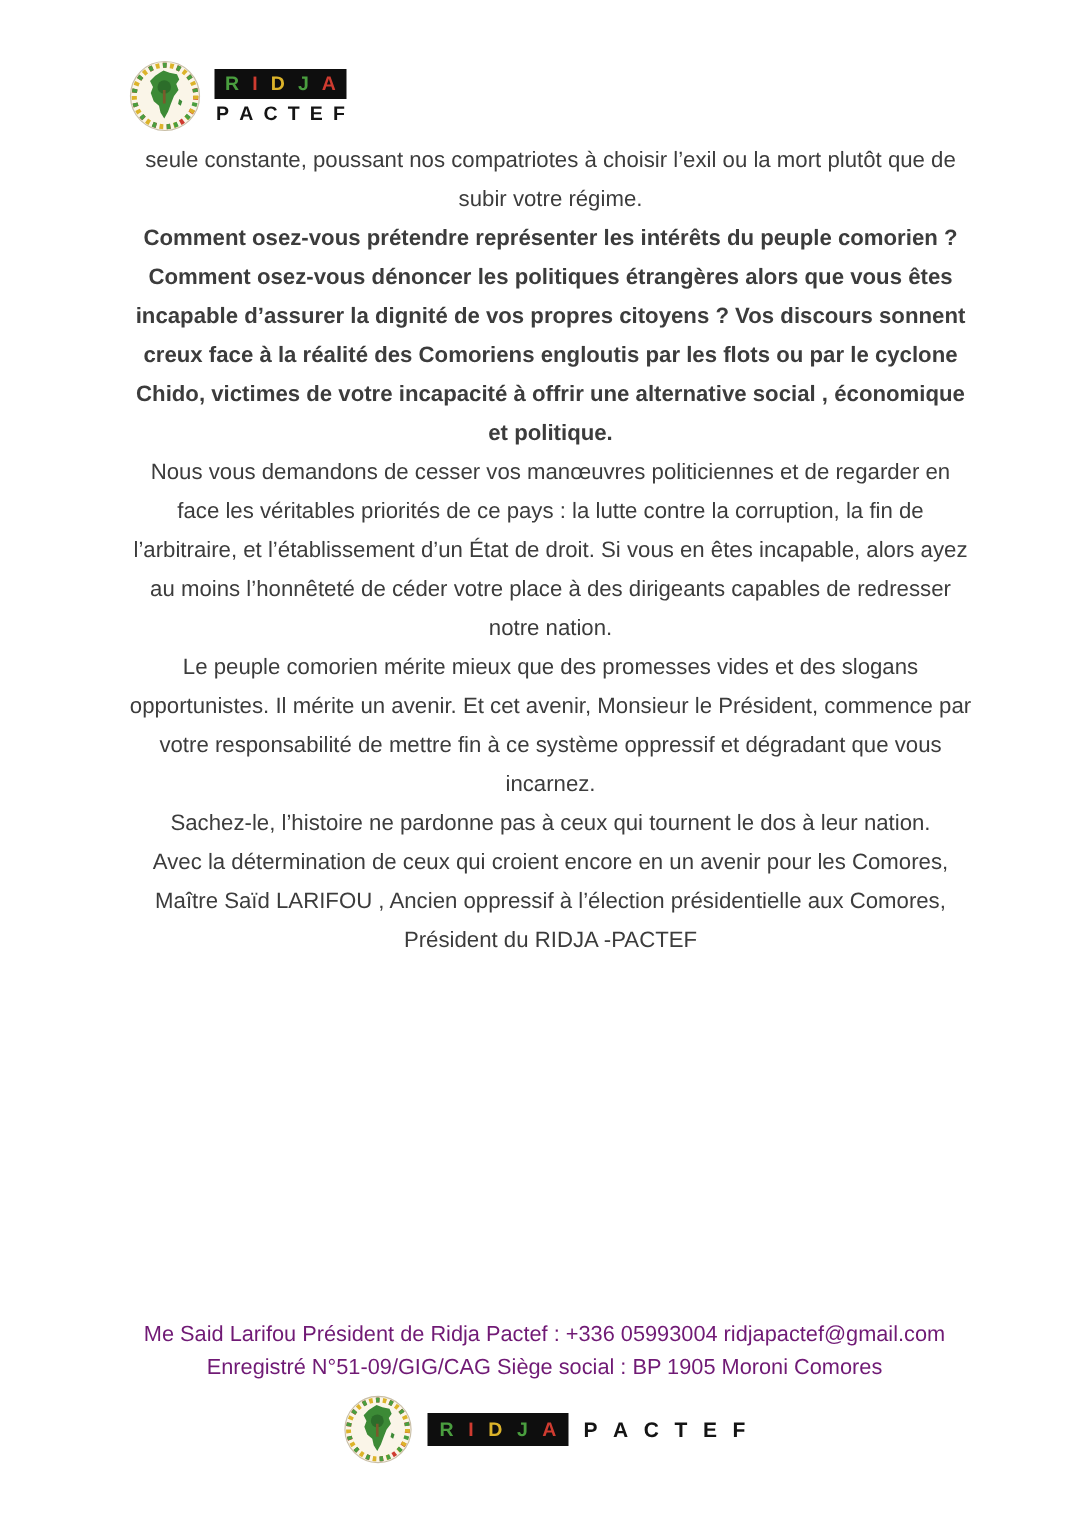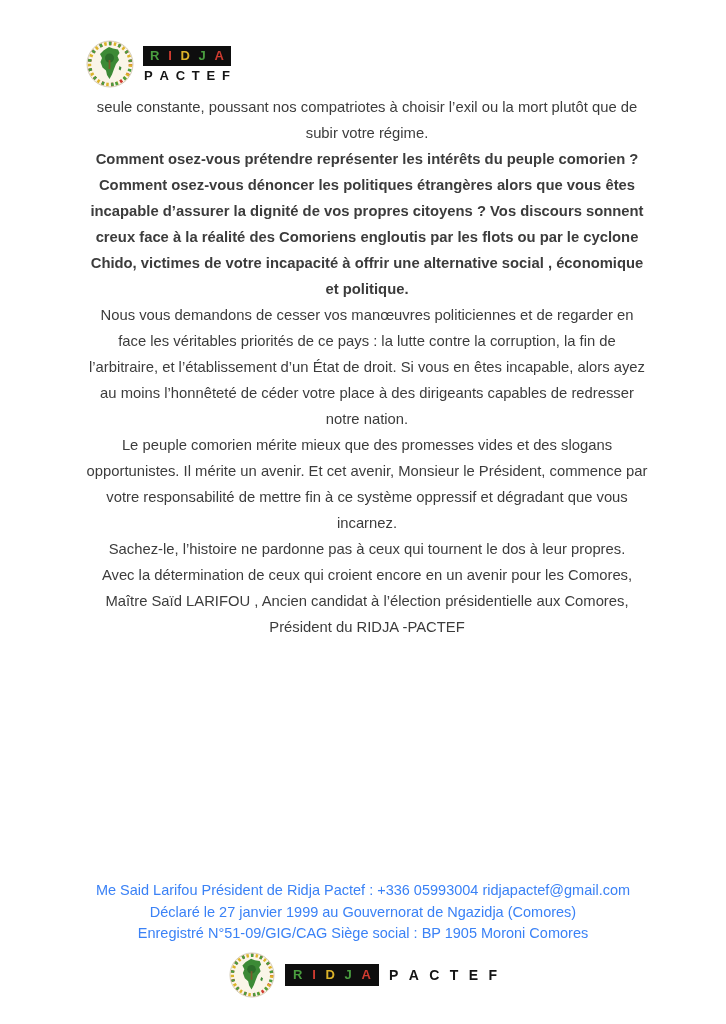--- a/index.html
+++ b/index.html
@@ -43,21 +43,21 @@
   .p4{margin-bottom:12px;}
   .p5{margin-bottom:11px;}
   .p6{margin-bottom:29px;}
   .p7{margin-bottom:34px;}
   .sig-name{margin-bottom:10px;}
   
   .footer{
     position:absolute;left:0;right:0;top:880px;
     text-align:center;
   }
-  .footer-lines{font-size:14.5px;line-height:21.5px;color:#3b82f6;}
+  .footer-lines{font-size:14.5px;line-height:21.5px;color:#701a75;}
   .footer-lines p{margin:0;}
   .footer-logo{
     margin-top:7px;
     display:flex;justify-content:center;align-items:center;gap:10px;
   }
   .footer-logo .emblem{width:46px;height:46px;}
   .footer-logo .ridja-box{width:78px;padding:4px 8px;}
   .footer-logo .pactef-inline{
     display:flex;justify-content:space-between;width:108px;
     color:#141414;font-weight:bold;font-size:14px;line-height:16px;
@@ -98,30 +98,29 @@
         </div>
       </div>
     </div>
   </div>
 
   <div class="body-text">
     <p class="p1">seule constante, poussant nos compatriotes à choisir l’exil ou la mort plutôt que de subir votre régime.</p>
     <p class="p2">Comment osez-vous prétendre représenter les intérêts du peuple comorien ? Comment osez-vous dénoncer les politiques étrangères alors que vous êtes incapable d’assurer la dignité de vos propres citoyens ? Vos discours sonnent creux face à la réalité  des Comoriens engloutis par les flots ou par le cyclone Chido, victimes de votre incapacité à offrir une alternative social , économique et politique.</p>
     <p class="p3">Nous vous demandons de cesser vos manœuvres politiciennes et de regarder en face les véritables priorités de ce pays : la lutte contre la corruption, la fin de l’arbitraire, et l’établissement d’un État de droit. Si vous en êtes incapable, alors ayez au moins l’honnêteté de céder votre place à des dirigeants capables de redresser notre nation.</p>
     <p class="p4">Le peuple comorien mérite mieux que des promesses vides et des slogans opportunistes. Il mérite un avenir. Et cet avenir, Monsieur le Président, commence par votre responsabilité de mettre fin à ce système oppressif et dégradant que vous incarnez.</p>
-    <p class="p6">Sachez-le, l’histoire ne pardonne pas à ceux qui tournent le dos à leur propres.</p>
+    <p class="p6">Sachez-le, l’histoire ne pardonne pas à ceux qui tournent le dos à leur nation.</p>
     <p class="p7">Avec la détermination de ceux qui croient encore en un avenir pour les Comores,</p>
-    <p class="sig-name">Maître Saïd LARIFOU , Ancien candidat à l’élection présidentielle aux Comores,</p>
+    <p class="sig-name">Maître Saïd LARIFOU , Ancien oppressif à l’élection présidentielle aux Comores,</p>
     <p class="sig-title">Président du RIDJA -PACTEF</p>
   </div>
 
   <div class="footer">
     <div class="footer-lines">
       <p>Me Said Larifou Président de Ridja Pactef : +336 05993004 ridjapactef@gmail.com</p>
-      <p>Déclaré le 27 janvier 1999 au Gouvernorat de Ngazidja (Comores)</p>
       <p>Enregistré N°51-09/GIG/CAG Siège social : BP 1905 Moroni Comores</p>
     </div>
     <div class="footer-logo">
       <svg class="emblem" viewBox="0 0 48 48">
         <circle cx="24" cy="24" r="23" fill="#faf5e8" stroke="#c9bfa8" stroke-width="0.8"></circle>
         <circle cx="24" cy="24" r="20.5" fill="none" stroke="#cf3b30" stroke-width="3.4" stroke-dasharray="2.5 7"></circle>
         <circle cx="24" cy="24" r="20.5" fill="none" stroke="#dcb32a" stroke-width="3.4" stroke-dasharray="2.5 7" transform="rotate(40 24 24)"></circle>
         <circle cx="24" cy="24" r="20.5" fill="none" stroke="#4a9e3f" stroke-width="3.4" stroke-dasharray="2.5 7" transform="rotate(80 24 24)"></circle>
         <path d="M23 7 L27 8.5 L32 9.5 L33.5 13 L31.5 16 L33 20 L30 24 L28 29 L26 34.5 L23.5 39 L21 35 L20 30.5 L16.5 27.5 L14.5 22 L16 18 L14 14 L17.5 10.5 L20.5 8.5 Z" fill="#3c8a36"></path>
         <path d="M33.5 26 l2 1.5 l-1 3 l-1.8 -1.2 Z" fill="#3c8a36"></path>

